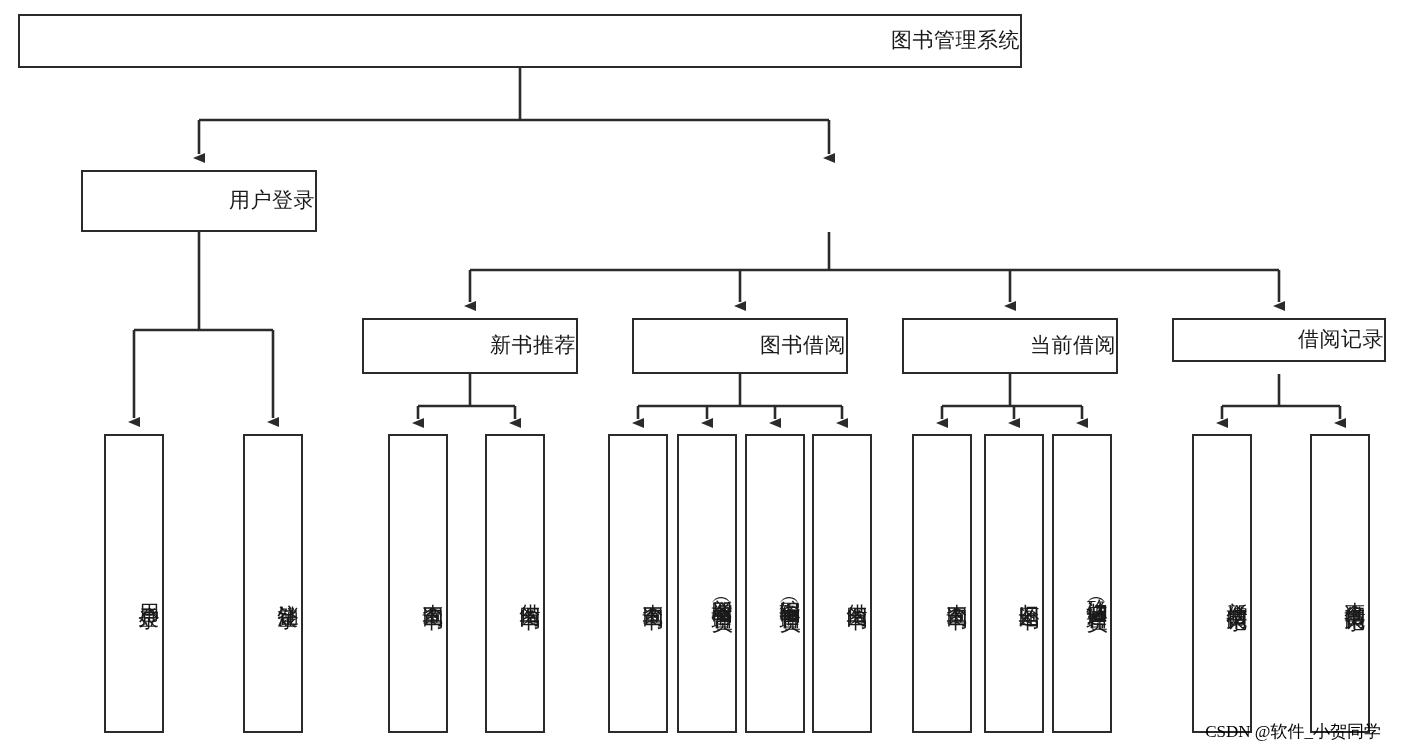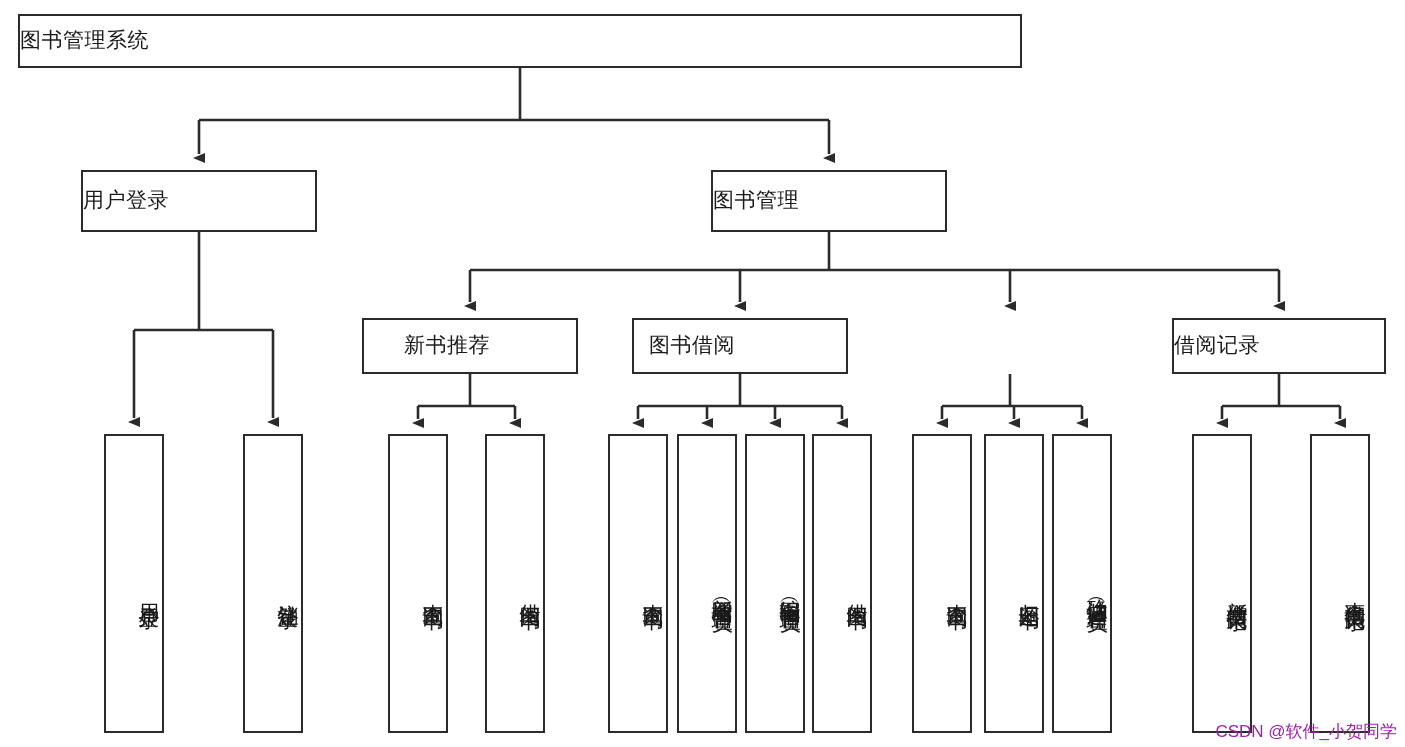--- a/index.html
+++ b/index.html
@@ -26,21 +26,21 @@
     height: 747px;
   }
   
   .node {
     position: absolute;
     box-sizing: border-box;
     border: 2px solid #2b2b2b;
     background: #ffffff;
     display: flex;
     align-items: center;
-    justify-content: flex-start;
+    justify-content: flex-end;
     color: #1a1a1a;
   }
   .node.horiz {
     font-size: 21px;
     letter-spacing: 0.5px;
     line-height: 1.2;
   }
   .node.vert {
     writing-mode: vertical-rl;
     text-orientation: upright;
@@ -56,25 +56,25 @@
     text-align: center;
     white-space: pre-line;
   }
   .node.vert .label {
     writing-mode: vertical-rl;
     text-orientation: upright;
   }
   
   #watermark {
     position: absolute;
-    right: 8px;
+    right: 24px;
     bottom: 4px;
     font-size: 17px;
-    color: #a21caf;
-    font-family: Liberation Sans, sans-serif;
+    color: #000000;
+    font-family: Liberation Serif, serif;
     white-space: nowrap;
     pointer-events: none;
   }
 </style>
 </head>
 <body>
 
 <div id="canvas">
 
   <svg id="diagram-svg" viewBox="0 0 1405 747" xmlns="http://www.w3.org/2000/svg">
@@ -130,31 +130,31 @@
     </g>
   </svg>
 
   <div class="node horiz" style="left:18px; top:14px; width:1004px; height:54px;">
     <span class="label">图书管理系统</span>
   </div>
 
   <div class="node horiz" style="left:81px; top:170px; width:236px; height:62px;">
     <span class="label">用户登录</span>
   </div>
-  <div class="node horiz" style="left:711px; top:170px; width:236px; height:62px;">
-    <span class="label">图书管理</span>
-  </div>
 
   <div class="node horiz" style="left:362px; top:318px; width:216px; height:56px;padding-left:40px;">
     <span class="label">新书推荐</span>
   </div>
   <div class="node horiz" style="left:632px; top:318px; width:216px; height:56px;padding-left:15px;">
     <span class="label">图书借阅</span>
   </div>
-  <div class="node horiz" style="left:1172px; top:318px; width:214px; height:56px;">
+  <div class="node horiz" style="left:902px; top:318px; width:216px; height:56px;">
+    <span class="label">当前借阅</span>
+  </div>
+  <div class="node horiz" style="left:1172px; top:318px; width:214px; height:44px;">
     <span class="label">借阅记录</span>
   </div>
 
   <div class="node vert" style="left:104px; top:434px; width:60px; height:299px;">
     <span class="label">用户登录</span>
   </div>
   <div class="node vert" style="left:243px; top:434px; width:60px; height:299px;">
     <span class="label">注销登录</span>
   </div>
 

